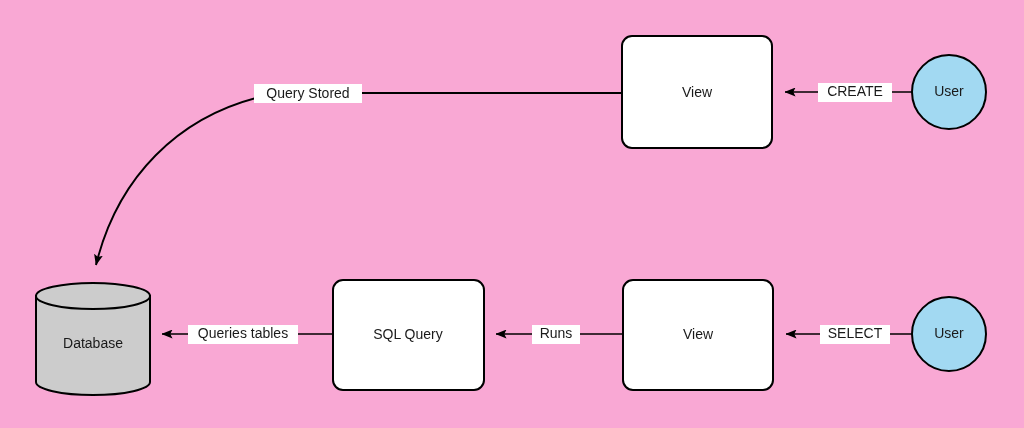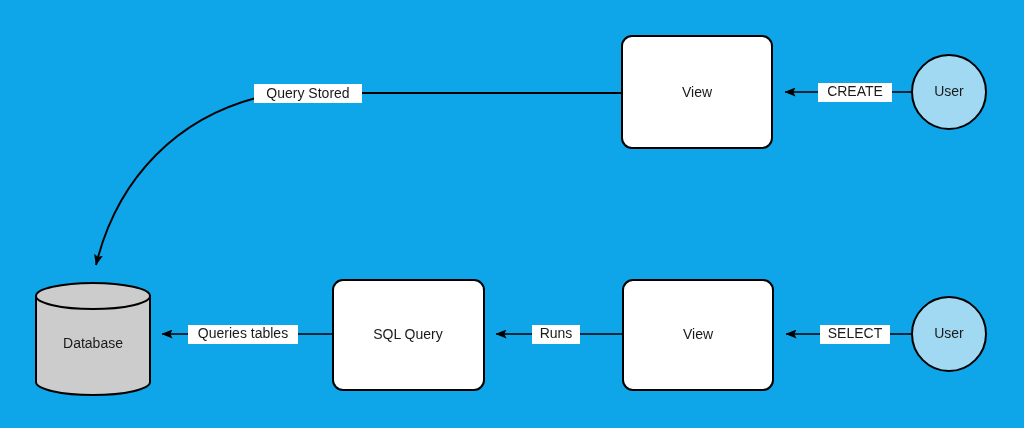--- a/index.html
+++ b/index.html
@@ -68,21 +68,21 @@
     stroke: #000000;
     stroke-width: 2;
   }
   .label-bg {
     fill: #ffffff;
   }
 </style>
 </head>
 <body>
 
-<div id="diagram-canvas" style="background: #0ea5e9;">
+<div id="diagram-canvas" style="background: #f9a8d4;">
   <svg id="diagram-svg" viewBox="0 0 1024 428" xmlns="http://www.w3.org/2000/svg">
     <defs>
       <marker id="arrowhead" markerWidth="11" markerHeight="9" refX="10.5" refY="4.5" orient="auto" markerUnits="userSpaceOnUse">
         <path d="M0,0 L11,4.5 L0,9 L2.2,4.5 Z" fill="#000000"></path>
       </marker>
       <marker id="arrowhead-curve" markerWidth="11" markerHeight="9" refX="10.5" refY="4.5" orient="auto" markerUnits="userSpaceOnUse">
         <path d="M0,0 L11,4.5 L0,9 L2.2,4.5 Z" fill="#000000"></path>
       </marker>
     </defs>
 

